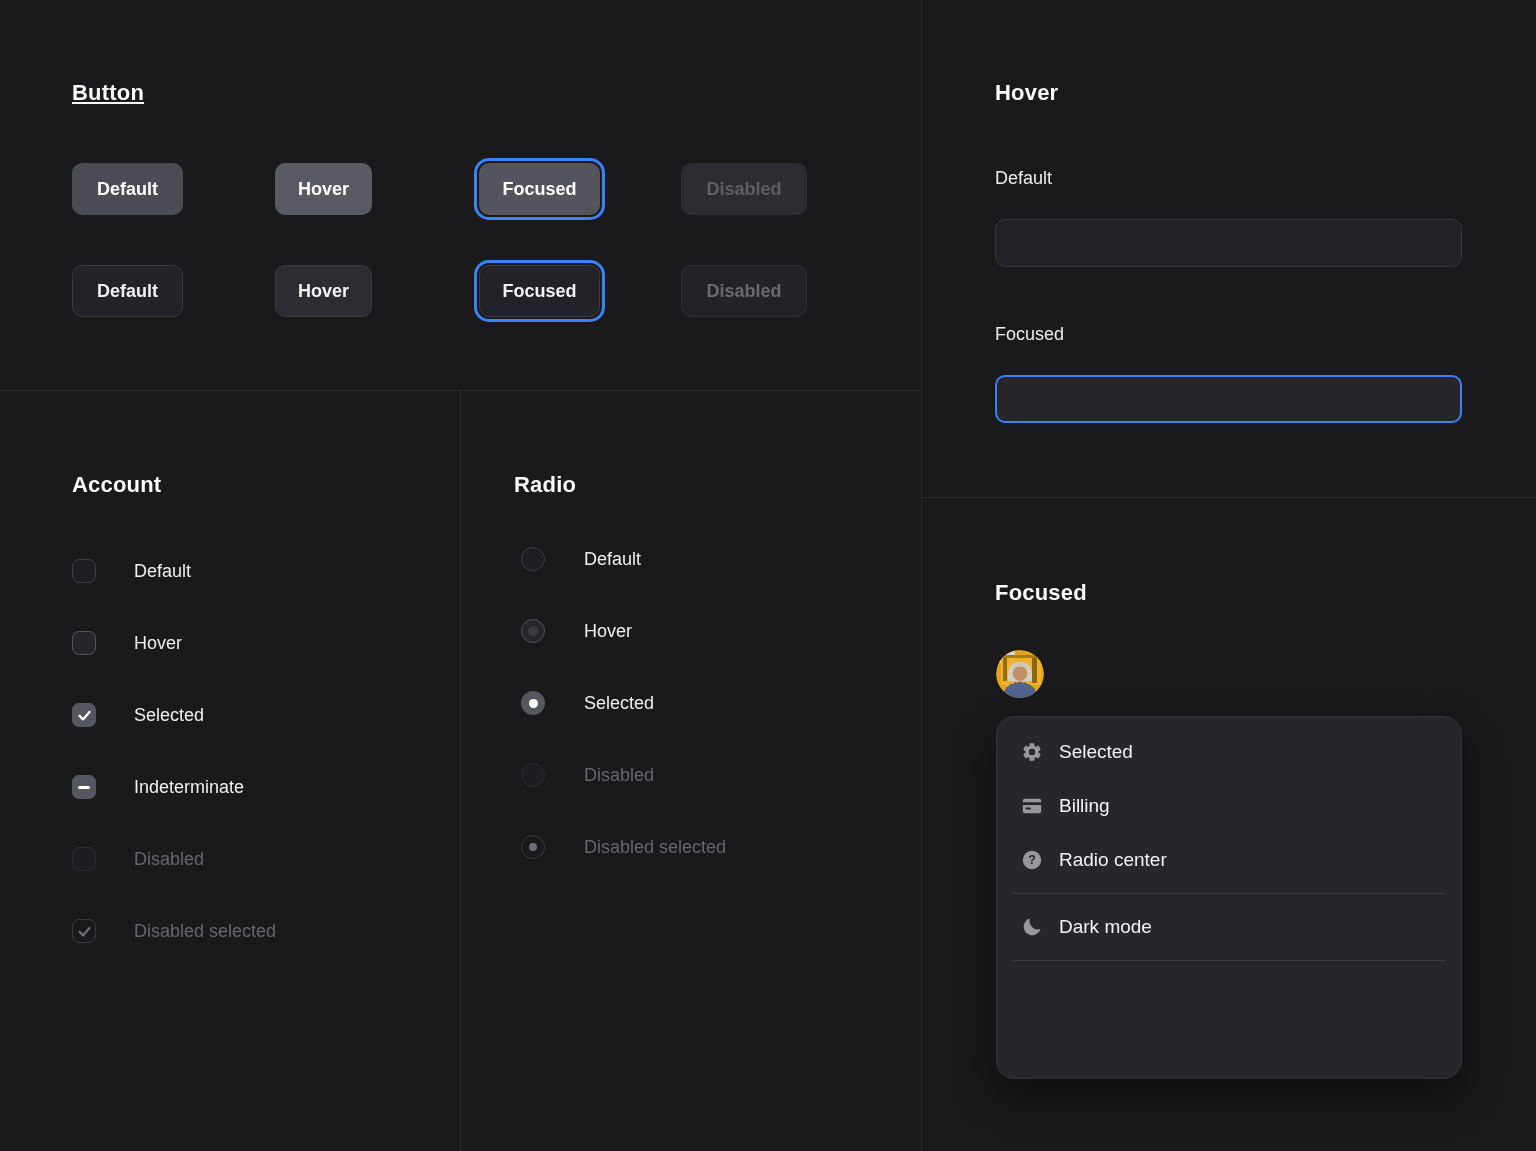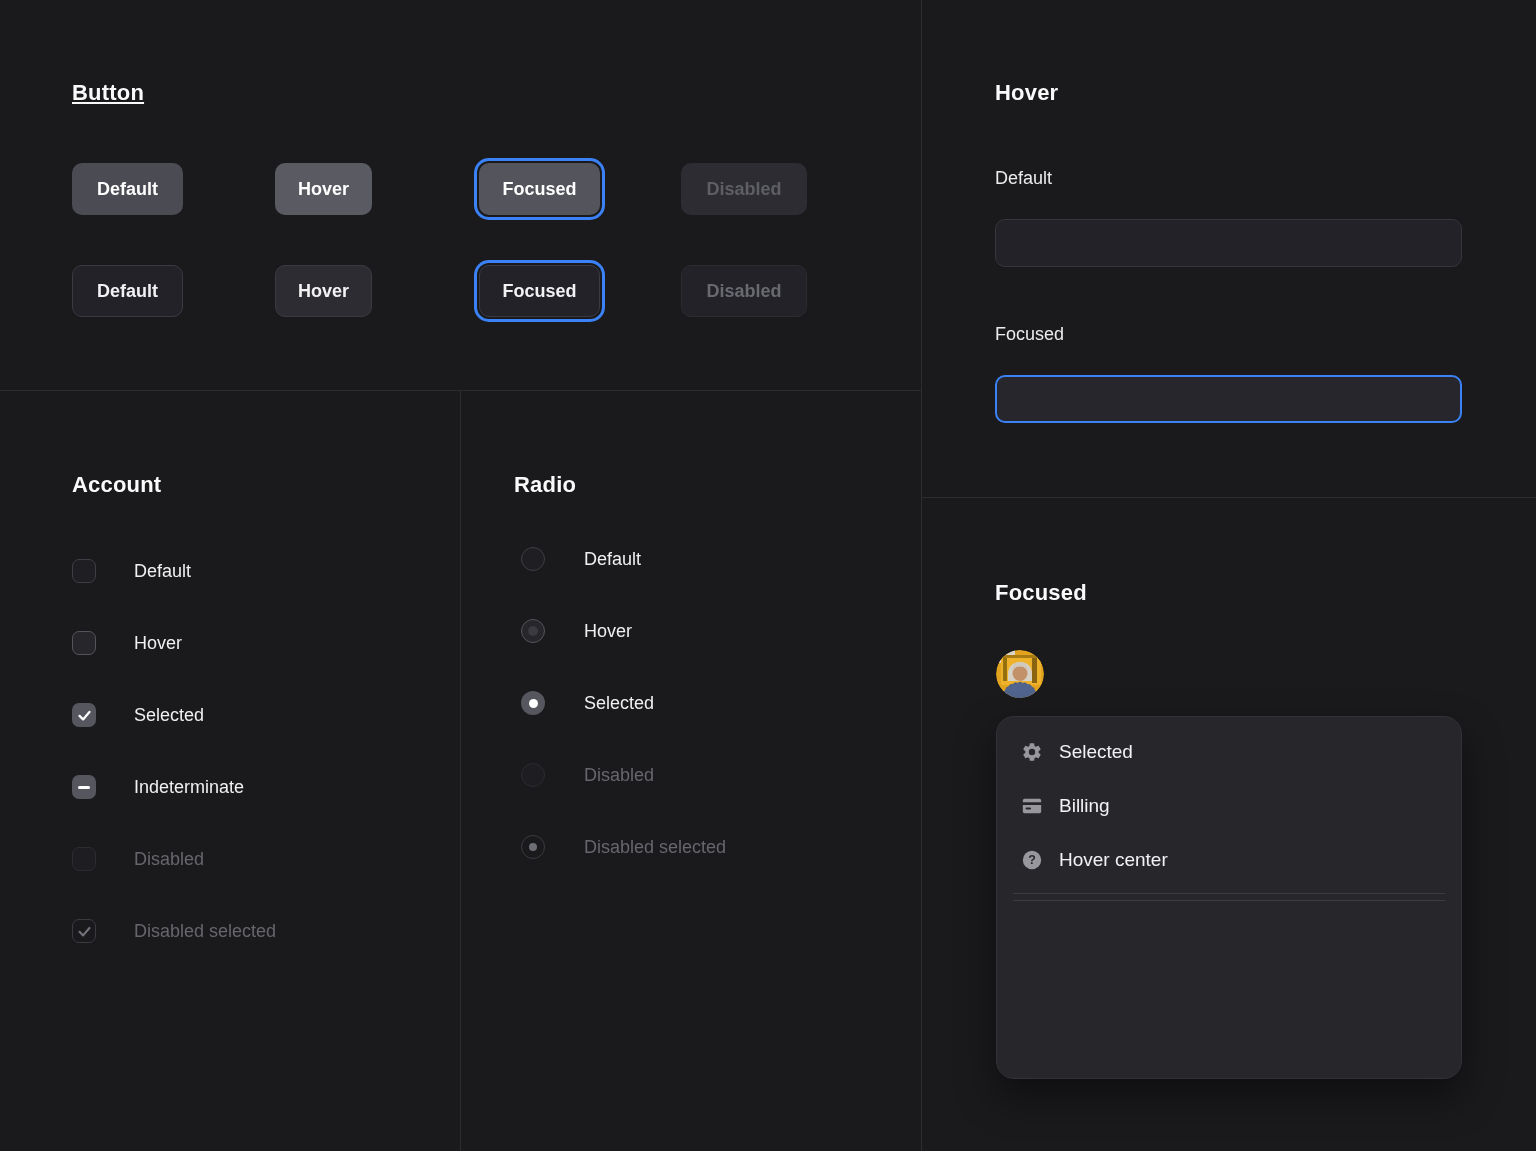--- a/index.html
+++ b/index.html
@@ -243,17 +243,25 @@
     </span>
     <span class="menu-label">Billing</span>
   </div>
   <div class="menu-item">
     <span class="menu-icon">
       <svg viewBox="0 0 24 24">
           <circle cx="12" cy="12" r="10" fill="currentColor"></circle>
           <text x="12" y="16.6" text-anchor="middle" font-size="13.5" font-weight="bold" fill="#27272b" font-family="inherit">?</text>
         </svg>
     </span>
-    <span class="menu-label">Hover center</span>
+    <span class="menu-label">Radio center</span>
   </div>
   <div class="menu-divider"></div>
+  <div class="menu-item">
+    <span class="menu-icon">
+      <svg viewBox="0 0 24 24" fill="currentColor">
+          <path d="M21.2 14.3A9.3 9.3 0 0 1 9.7 2.8 9.3 9.3 0 1 0 21.2 14.3z"></path>
+        </svg>
+    </span>
+    <span class="menu-label">Dark mode</span>
+  </div>
   <div class="menu-divider"></div>
 </div>
 
 </body></html>

